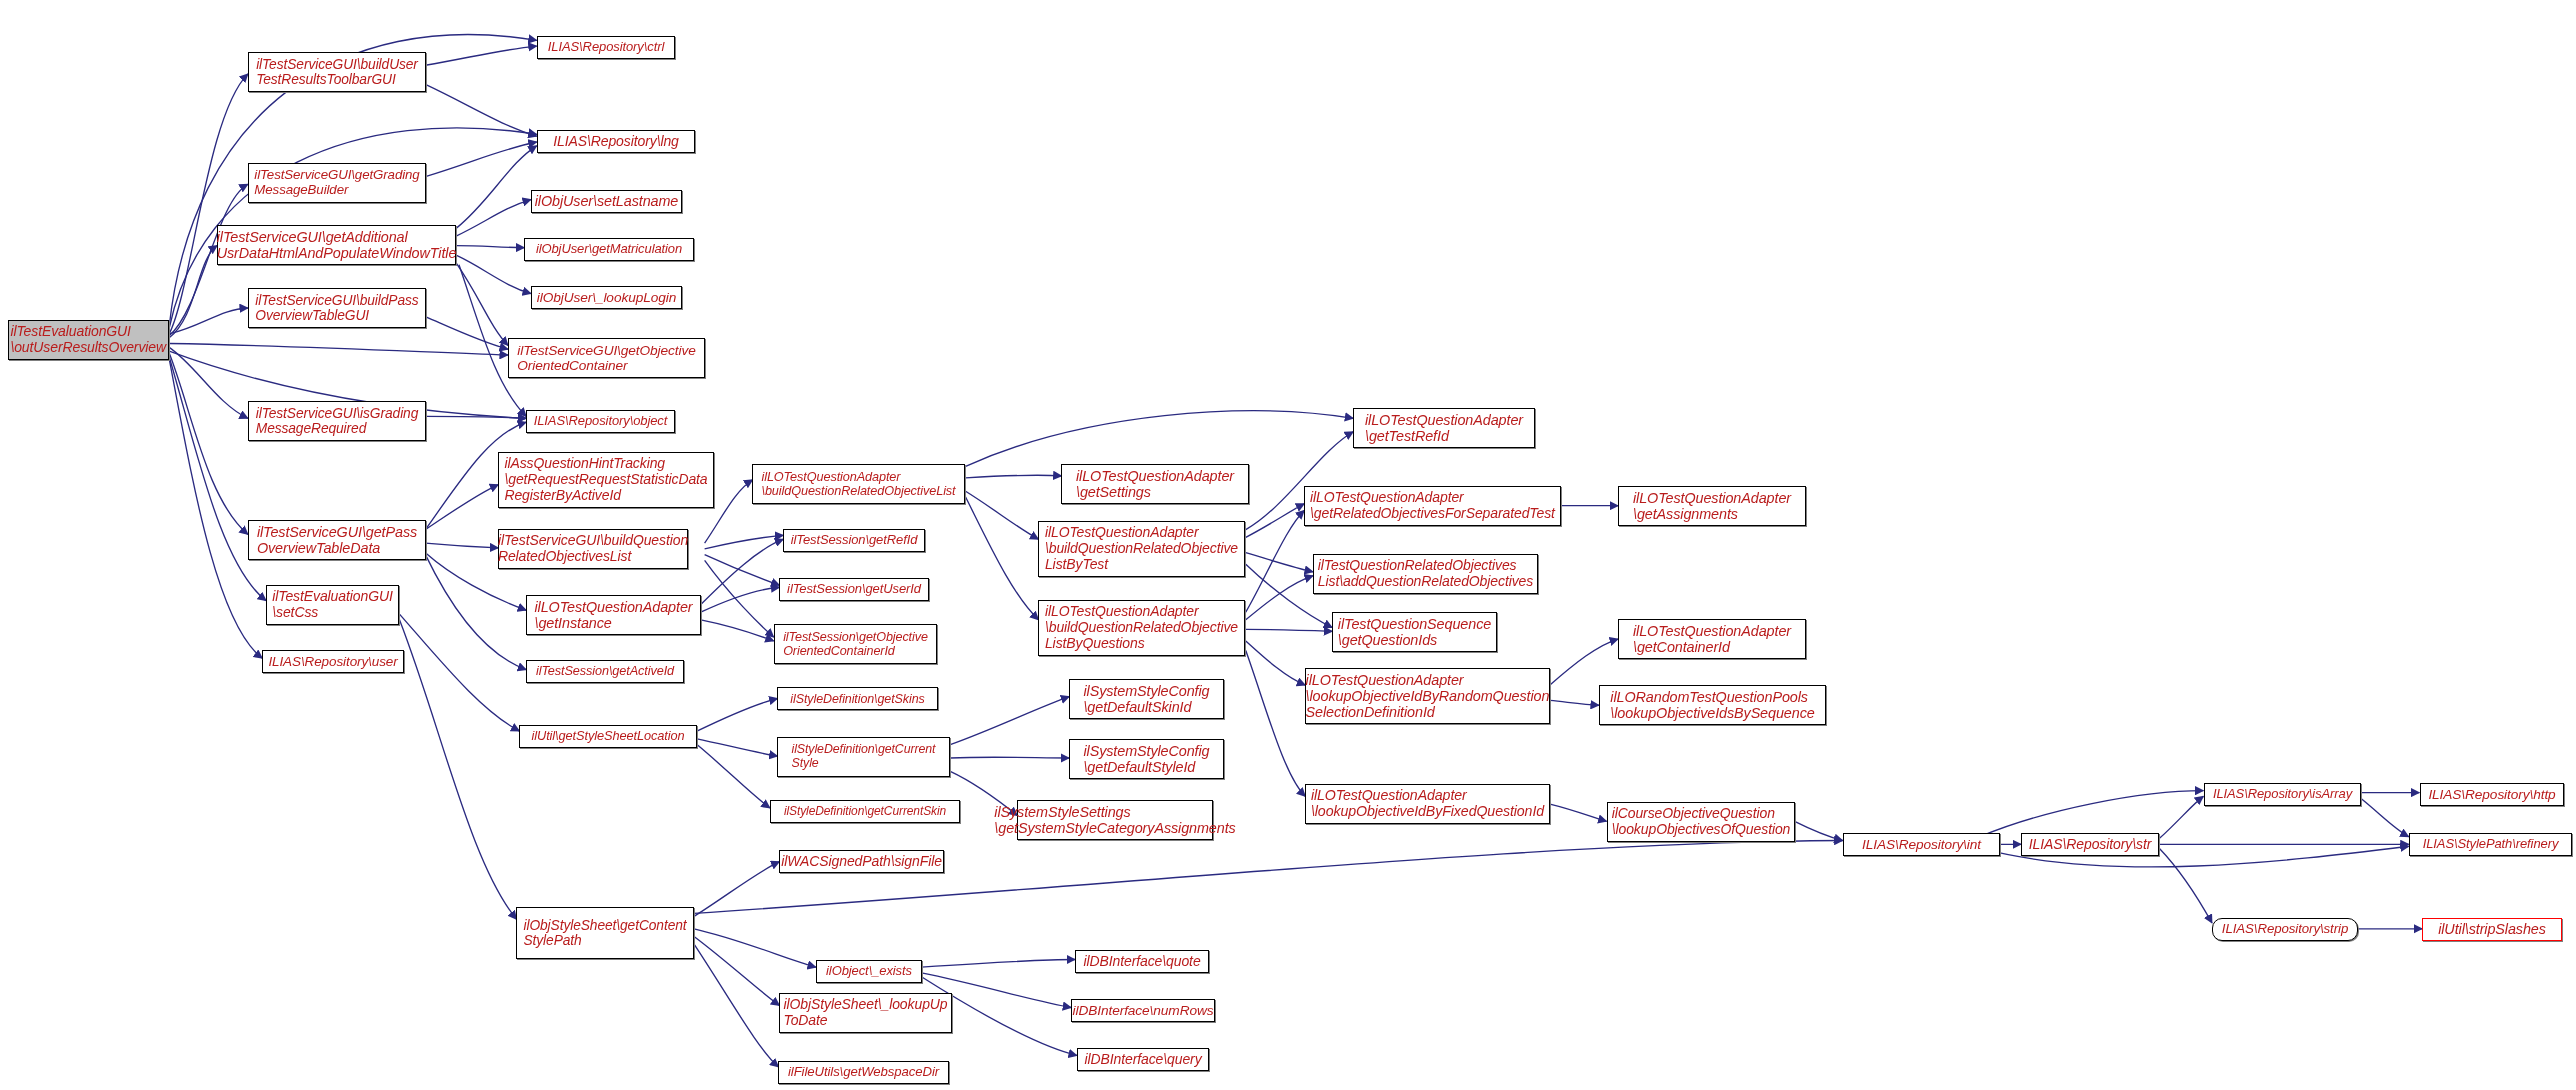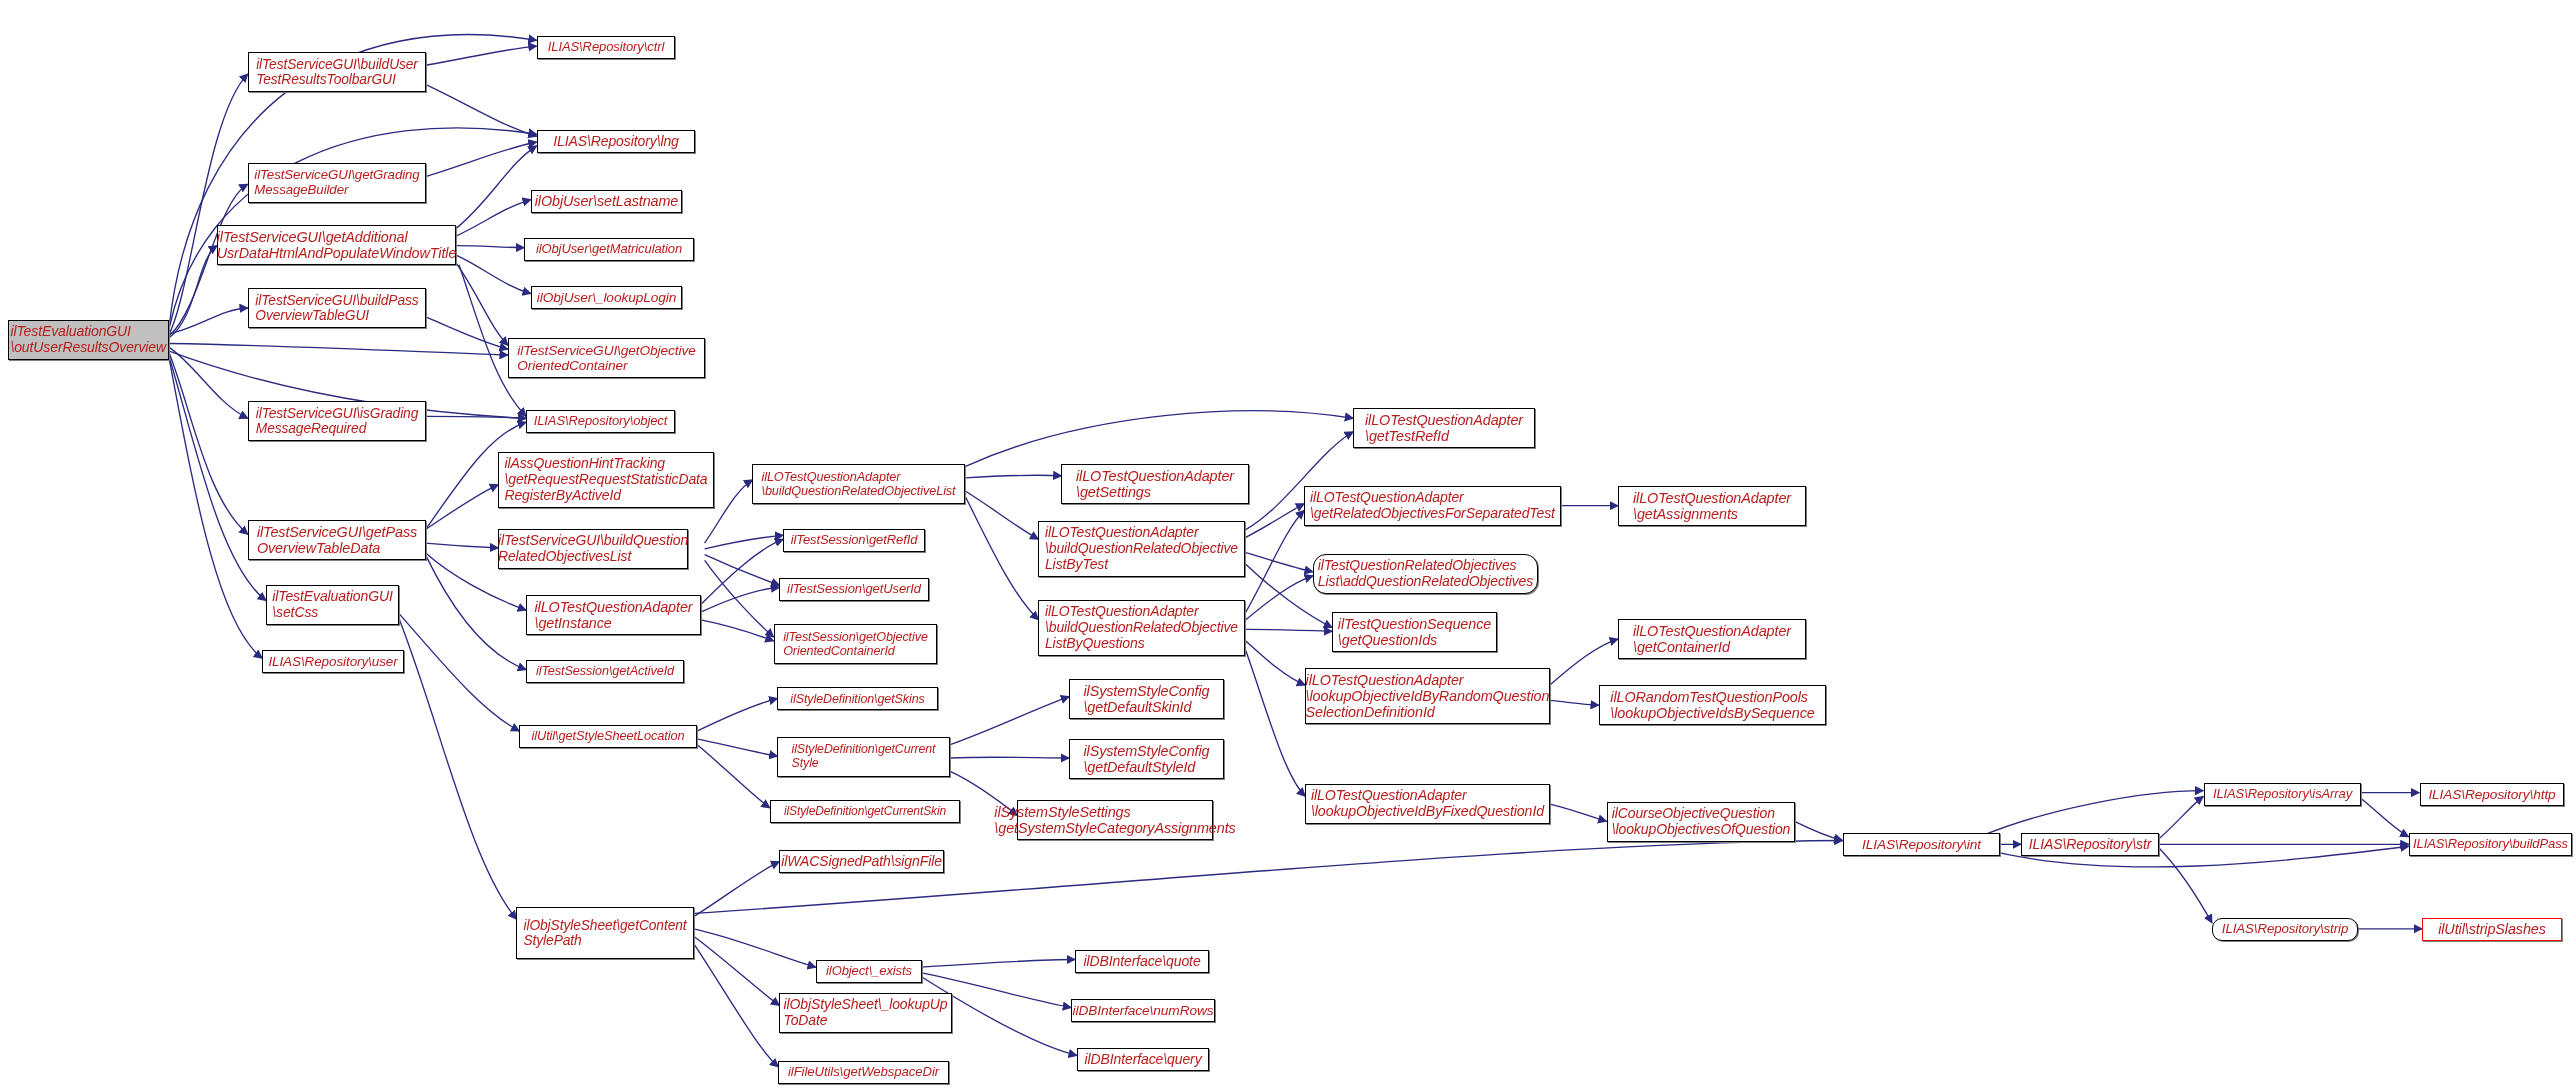--- a/index.html
+++ b/index.html
@@ -195,39 +195,39 @@
 \getDefaultStyleId</div>
       <div class="node" style="left: 1017px; top: 800px; width: 196px; height: 40px;">ilSystemStyleSettings
 \getSystemStyleCategoryAssignments</div>
       <div class="node" style="left: 1075px; top: 950px; width: 134px; height: 23px; font-size: 14px;">ilDBInterface\quote</div>
       <div class="node" style="left: 1071px; top: 999px; width: 144px; height: 23px; font-size: 13.7px;">ilDBInterface\numRows</div>
       <div class="node" style="left: 1077px; top: 1048px; width: 132px; height: 23px; font-size: 14px;">ilDBInterface\query</div>
       <div class="node" style="left: 1353px; top: 408px; width: 182px; height: 40px;">ilLOTestQuestionAdapter
 \getTestRefId</div>
       <div class="node" style="left: 1304px; top: 486px; width: 257px; height: 40px; font-size: 14px;">ilLOTestQuestionAdapter
 \getRelatedObjectivesForSeparatedTest</div>
-      <div class="node" style="left: 1313px; top: 554px; width: 225px; height: 40px; font-size: 14px; border-radius: 13px;">ilTestQuestionRelatedObjectives
+      <div class="node" style="left: 1313px; top: 554px; width: 225px; height: 40px; font-size: 14px;">ilTestQuestionRelatedObjectives
 List\addQuestionRelatedObjectives</div>
       <div class="node" style="left: 1332px; top: 612px; width: 165px; height: 40px;">ilTestQuestionSequence
 \getQuestionIds</div>
       <div class="node" style="left: 1305px; top: 668px; width: 245px; height: 56px;">ilLOTestQuestionAdapter
 \lookupObjectiveIdByRandomQuestion
 SelectionDefinitionId</div>
       <div class="node" style="left: 1305px; top: 784px; width: 245px; height: 40px; font-size: 14.2px;">ilLOTestQuestionAdapter
 \lookupObjectiveIdByFixedQuestionId</div>
       <div class="node" style="left: 1618px; top: 486px; width: 188px; height: 40px;">ilLOTestQuestionAdapter
 \getAssignments</div>
       <div class="node" style="left: 1618px; top: 619px; width: 188px; height: 40px;">ilLOTestQuestionAdapter
 \getContainerId</div>
       <div class="node" style="left: 1599px; top: 685px; width: 227px; height: 40px;">ilLORandomTestQuestionPools
 \lookupObjectiveIdsBySequence</div>
       <div class="node" style="left: 1607px; top: 802px; width: 188px; height: 40px; font-size: 14px;">ilCourseObjectiveQuestion
 \lookupObjectivesOfQuestion</div>
       <div class="node" style="left: 1843px; top: 833px; width: 157px; height: 23px; font-size: 13.7px;">ILIAS\Repository\int</div>
       <div class="node" style="left: 2021px; top: 833px; width: 138px; height: 23px; font-size: 14px;">ILIAS\Repository\str</div>
       <div class="node" style="left: 2204px; top: 783px; width: 157px; height: 23px; font-size: 13px;">ILIAS\Repository\isArray</div>
       <div class="node" style="left: 2420px; top: 783px; width: 144px; height: 23px; font-size: 13.7px;">ILIAS\Repository\http</div>
-      <div class="node" style="left: 2409px; top: 833px; width: 163px; height: 23px; font-size: 13px;">ILIAS\Repository\buildPass</div>
+      <div class="node" style="left: 2409px; top: 833px; width: 163px; height: 23px; font-size: 13px;">ILIAS\StylePath\refinery</div>
       <div class="node" style="left: 2212px; top: 918px; width: 146px; height: 23px; font-size: 13.3px; border-radius: 10px;">ILIAS\Repository\strip</div>
       <div class="node highlight" style="left: 2422px; top: 918px; width: 140px; height: 23px;">ilUtil\stripSlashes</div>
     </div>
 </div>
 
 
 </body></html>

